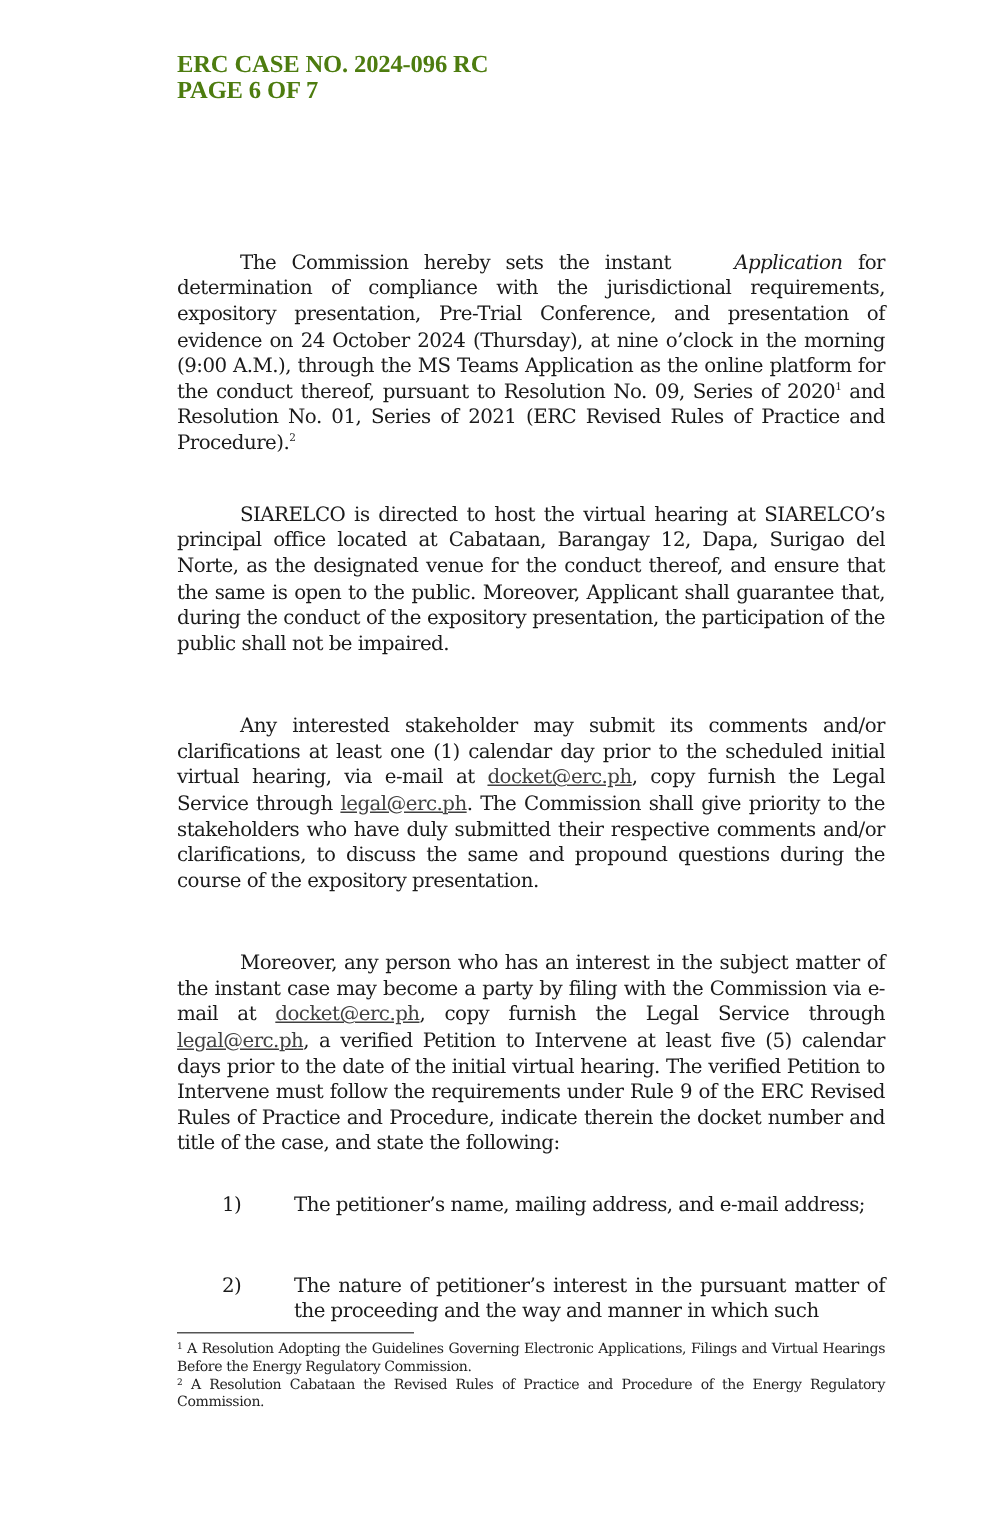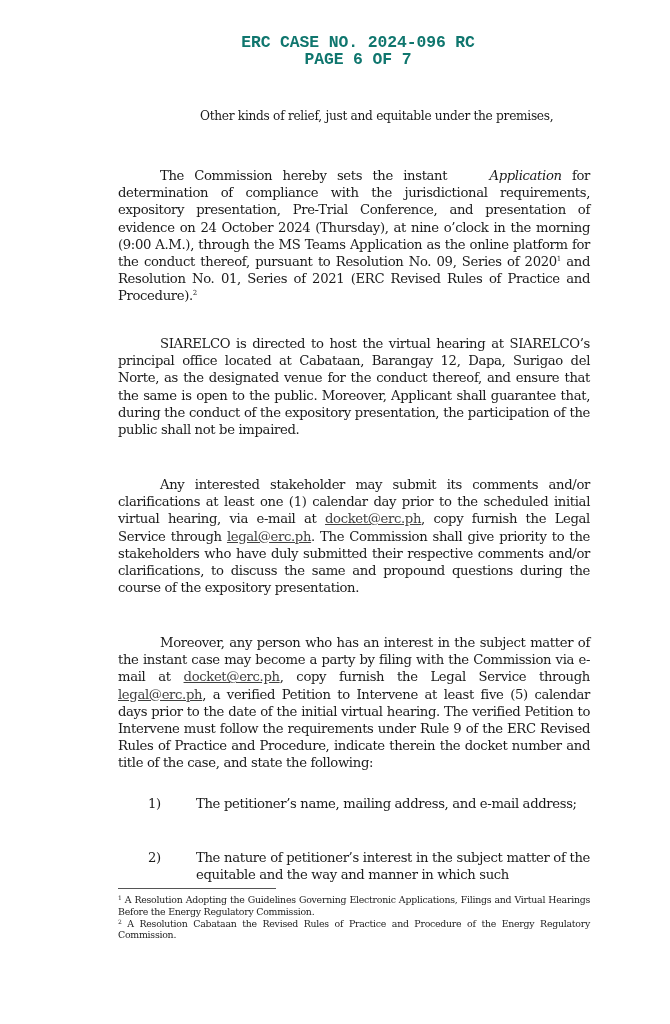--- a/index.html
+++ b/index.html
@@ -4,24 +4,23 @@
 <style>
   html, body { margin: 0; padding: 0; background: #ffffff; }
   body {
     width: 670px; height: 1024px; position: relative; overflow: hidden;
     font-family: "DejaVu Serif", "Liberation Serif", serif;
     color: #1a1a1a;
   }
   .page { position: absolute; left: 118px; top: 0; width: 472px; }
   .header {
     position: absolute; top: 34px; left: 0; width: 480px;
-    font-family: Liberation Mono, monospace;
+    font-family: Liberation Serif, serif;
     font-weight: bold; font-size: 16.4px; line-height: 17px; letter-spacing: -0.1px;
-    color: #0f766e;
-    text-align: center;
+    color: #4d7c0f;
   }
   .header div { white-space: nowrap; }
   .para {
     position: absolute; left: 0; width: 472px;
     font-size: 13.2px; line-height: 17.2px; text-align: justify;
     font-family: "DejaVu Serif", serif; letter-spacing: -0.35px;
   }
   .indent { text-indent: 42px; }
   .b { font-weight: normal; }
   .i { font-style: italic; margin-left: 32px; }
@@ -47,38 +46,37 @@
 <body>
 
 <div class="page">
 
   <div class="header">
     <div>ERC CASE NO. 2024-096 RC</div>
     <div>PAGE 6 OF 7</div>
   </div>
 
   <div class="relief">
-    <div class="l1">Other kinds of relief, just and equitable under the premises,</div>
   </div>
 
   <div class="para indent" style="top:167px;"><span>The Commission hereby sets the instant </span><span class="i">Application</span><span> for determination of compliance with the jurisdictional requirements, expository presentation, Pre-Trial Conference, and presentation of evidence on </span><span class="b">24 October 2024 (Thursday), at nine o’clock in the morning (9:00 A.M.),</span><span> through the </span><span class="b">MS Teams Application</span><span> as the online platform for the conduct thereof, pursuant to Resolution No. 09, Series of 2020</span><sup>1</sup><span> and Resolution No. 01, Series of 2021 (ERC Revised Rules of Practice and Procedure).</span><sup>2</sup></div>
 
   <div class="para indent" style="top:335px;"><span>SIARELCO is directed to host the virtual hearing at </span><span class="b">SIARELCO’s principal office located at Cabataan, Barangay 12, Dapa, Surigao del Norte,</span><span> as the designated venue for the conduct thereof, and ensure that the same is open to the public. Moreover, Applicant shall guarantee that, during the conduct of the expository presentation, the participation of the public shall not be impaired.</span></div>
 
   <div class="para indent" style="top:476px;"><span>Any interested stakeholder may submit its comments and/or clarifications at least </span><span class="b">one (1) calendar day</span><span> prior to the scheduled initial virtual hearing, via e-mail at </span><a class="link" href="#">docket@erc.ph</a><span>, copy furnish the Legal Service through </span><a class="link" href="#">legal@erc.ph</a><span>. The Commission shall give priority to the stakeholders who have duly submitted their respective comments and/or clarifications, to discuss the same and propound questions during the course of the expository presentation.</span></div>
 
   <div class="para indent" style="top:634px;"><span>Moreover, any person who has an interest in the subject matter of the instant case may become a party by filing with the Commission via e-mail at </span><a class="link" href="#">docket@erc.ph</a><span>, copy furnish the Legal Service through </span><a class="link" href="#">legal@erc.ph</a><span>, a verified Petition to Intervene at least </span><span class="b">five (5) calendar days</span><span> prior to the date of the initial virtual hearing. The verified Petition to Intervene must follow the requirements under Rule 9 of the ERC Revised Rules of Practice and Procedure, indicate therein the docket number and title of the case, and state the following:</span></div>
 
   <div class="list-item" style="top:795px;">
     <span class="num">1)</span>
     <span class="txt">The petitioner’s name, mailing address, and e-mail address;</span>
   </div>
   <div class="list-item" style="top:849px;">
     <span class="num">2)</span>
-    <span class="txt">The nature of petitioner’s interest in the subject matter of the equitable and the way and manner in which such</span>
+    <span class="txt">The nature of petitioner’s interest in the pursuant matter of the proceeding and the way and manner in which such</span>
   </div>
 
   <div class="fn-rule"></div>
 
   <div class="footnotes">
     <div><sup>1</sup><span> A Resolution Adopting the Guidelines Governing Electronic Applications, Filings and Virtual Hearings Before the Energy Regulatory Commission.</span></div>
     <div><sup>2</sup><span> A Resolution Cabataan the Revised Rules of Practice and Procedure of the Energy Regulatory Commission.</span></div>
   </div>
 
 </div>

